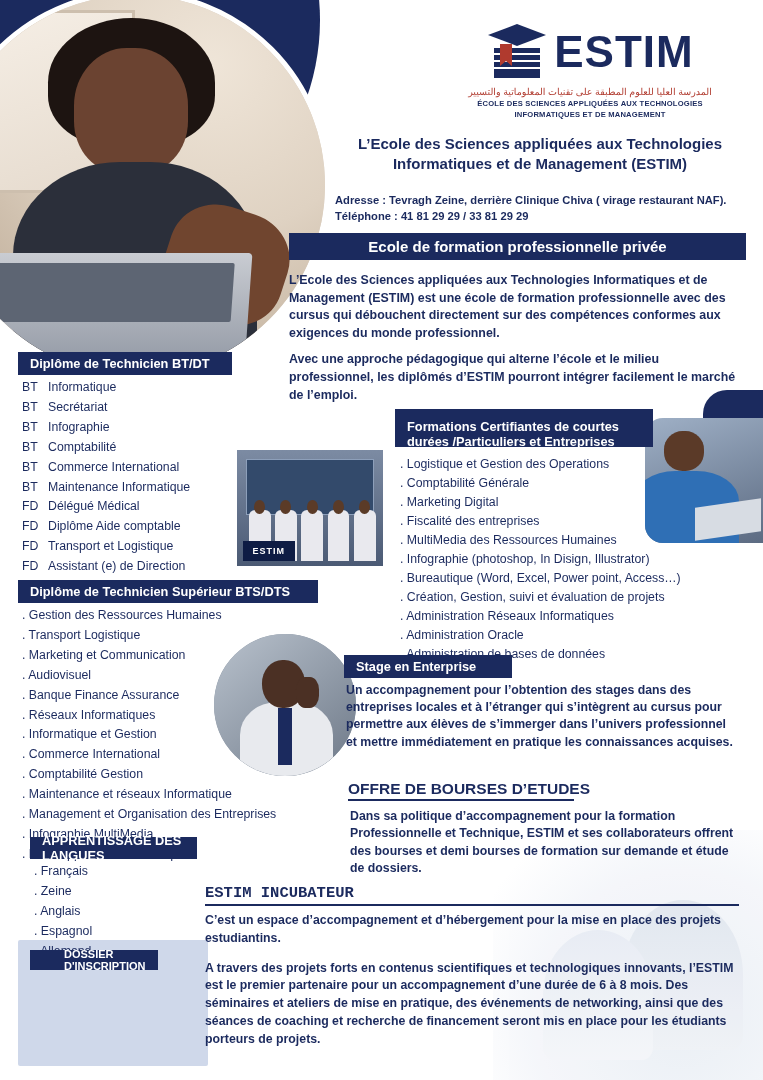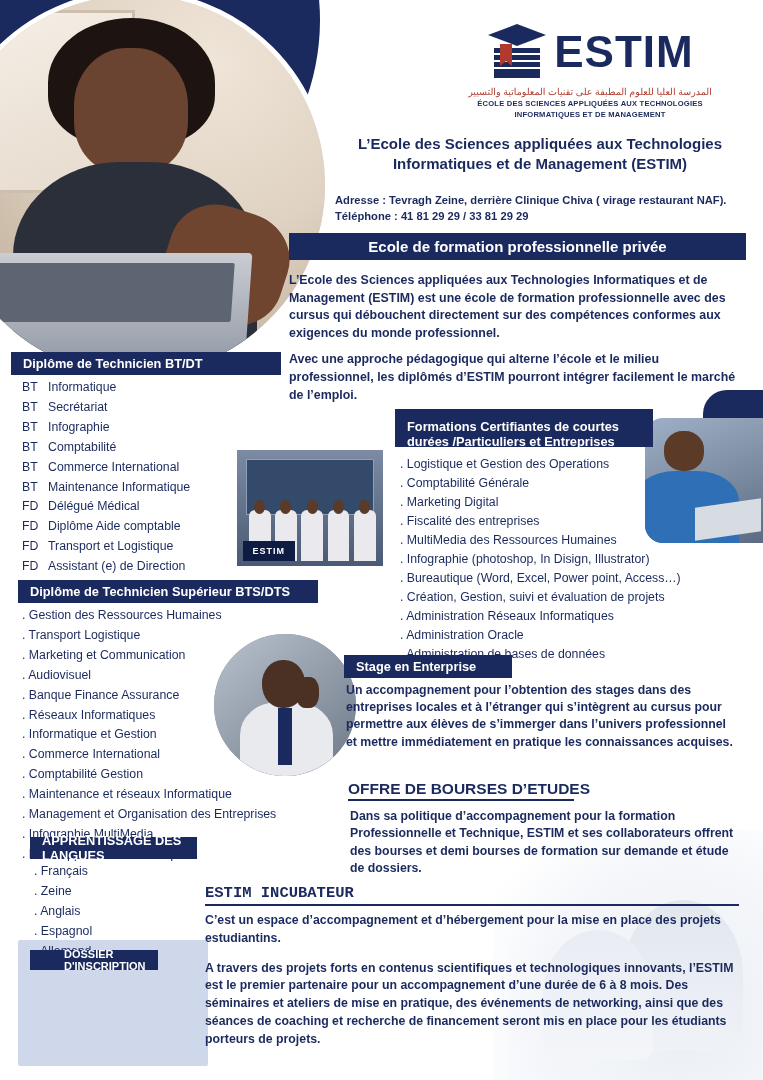--- a/index.html
+++ b/index.html
@@ -156,21 +156,21 @@
   .list {
     position: absolute;
     color: #1b2a5e;
     font-size: 12.3px;
     line-height: 1.62;
     z-index: 5;
   }
   .list li { list-style: none; white-space: nowrap; }
 
   
-  .hdr-bt { left: 11px; top: 352px; width: 270px; height: 23px; }
+  .hdr-bt { left: 18px; top: 352px; width: 214px; height: 23px; }
   .list-bt { left: 22px; top: 378px; }
   .list-bt li span.code { display: inline-block; width: 26px; }
 
   
   .hdr-bts { left: 18px; top: 580px; width: 300px; height: 23px; }
   .list-bts { left: 22px; top: 606px; }
 
   
   .hdr-lang { left: 30px; top: 837px; width: 167px; height: 22px; justify-content:center; }
   .list-lang { left: 34px; top: 862px; }

